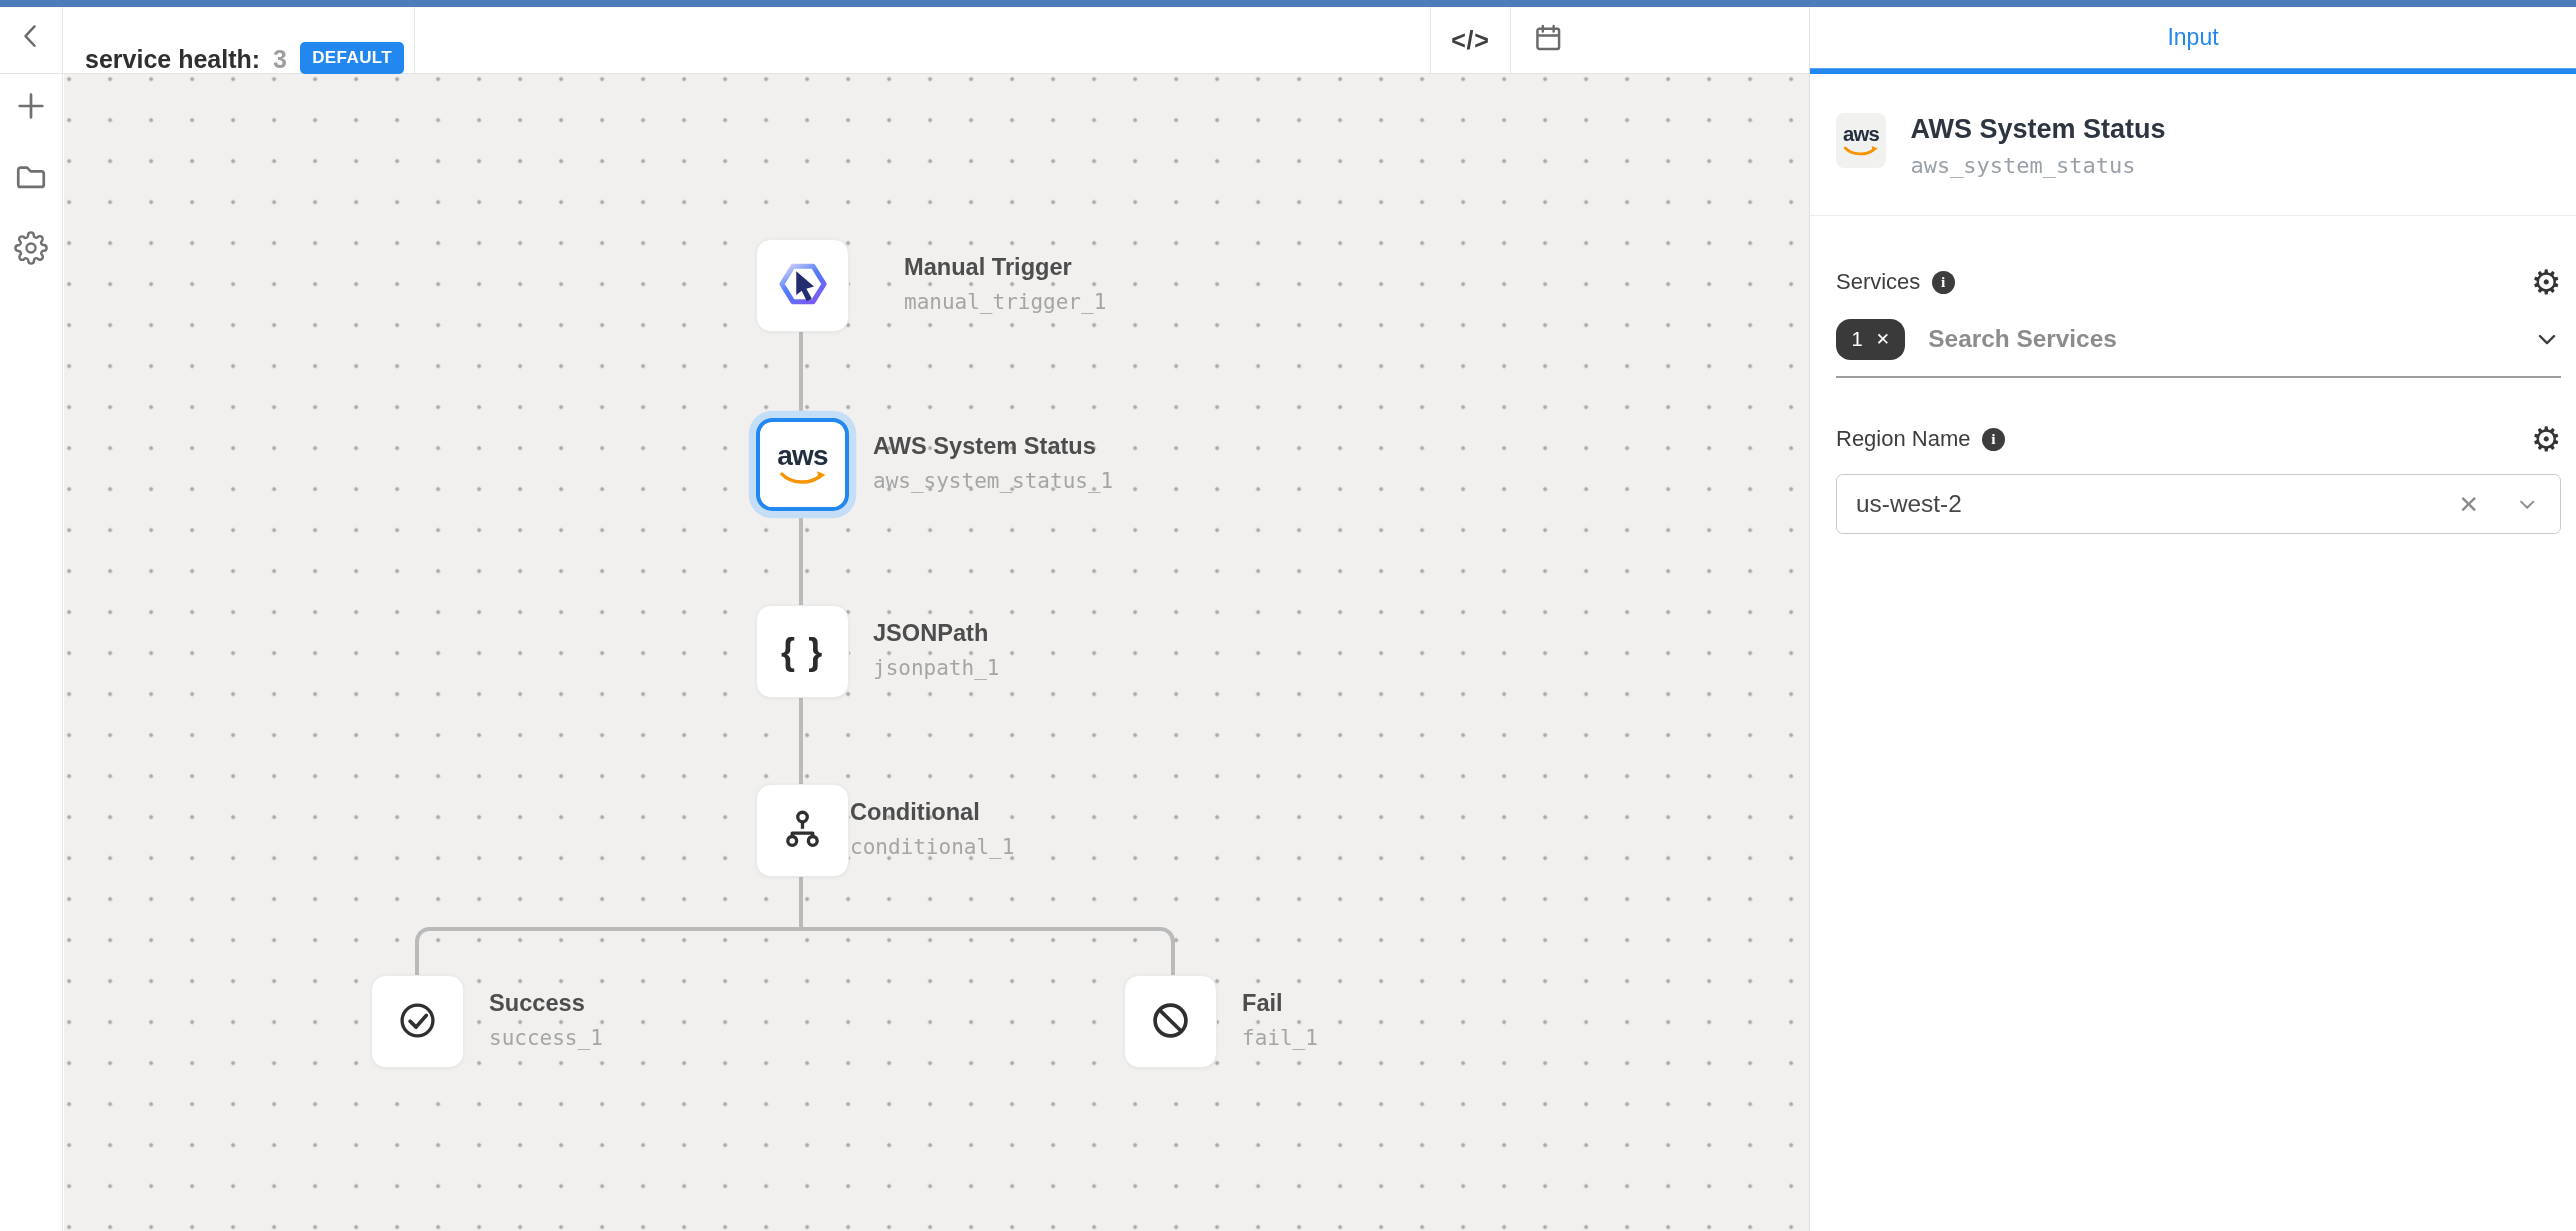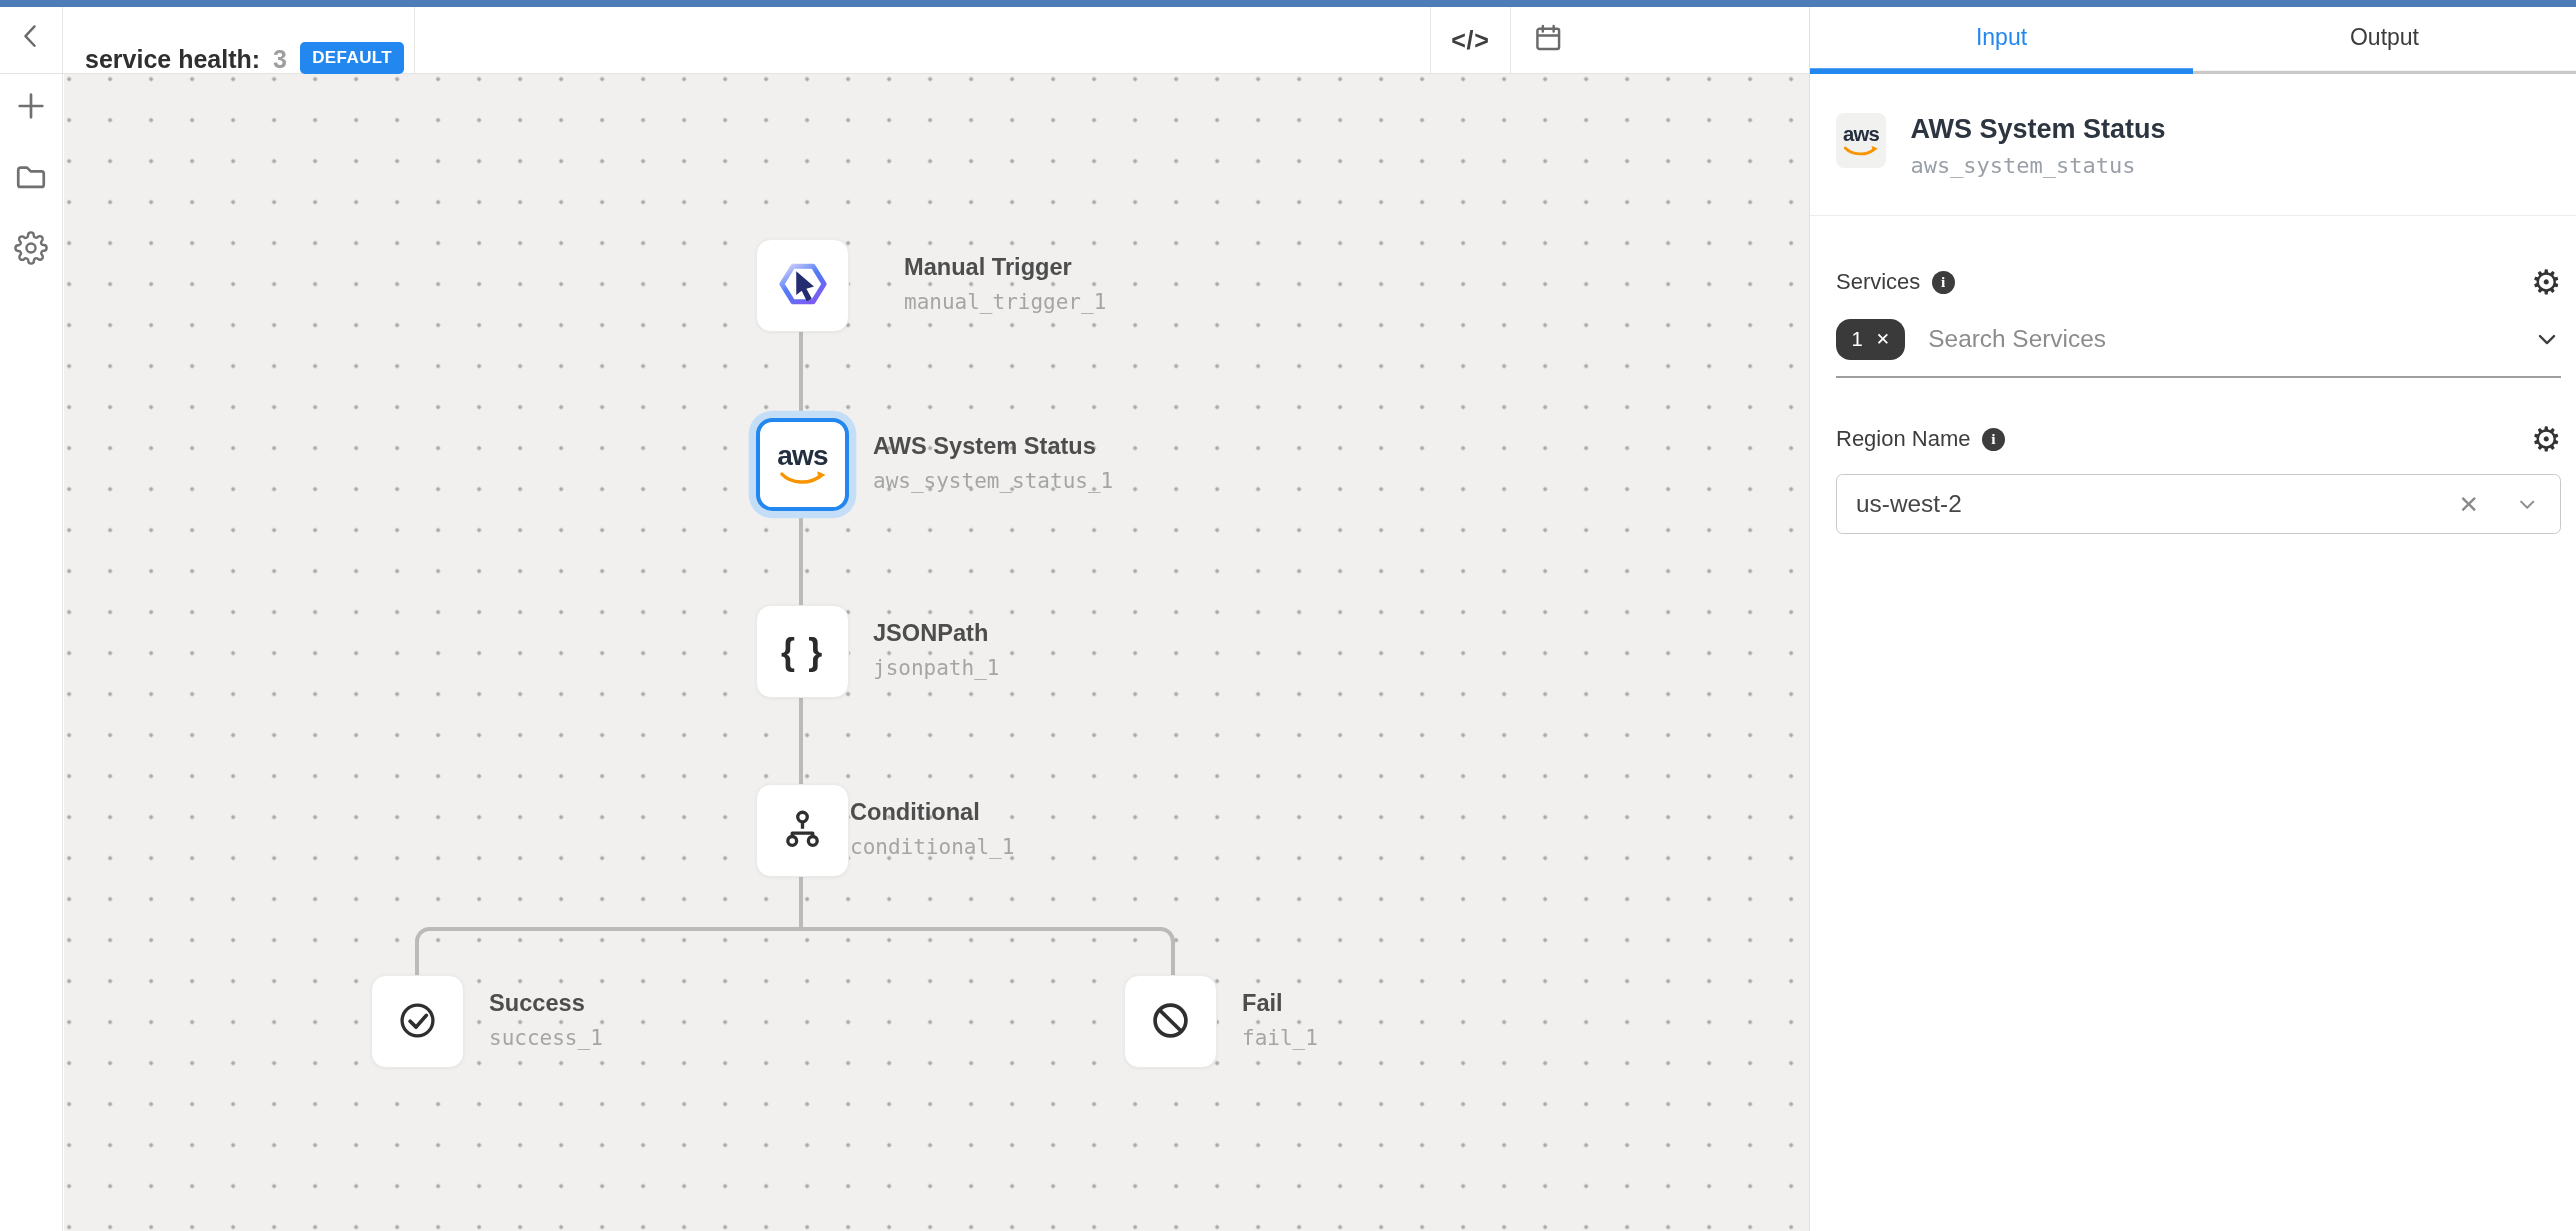--- a/index.html
+++ b/index.html
@@ -59,21 +59,21 @@
   .panel-divider { height:0.8px; background:#ececea; margin:37px -14.6px 0 -26px; }
   .field { margin-top:50px;text-align:right; }
   .field.second { margin-top:44px; }
   .label-row { display:flex; align-items:center; gap:11.4px; }
   .field-label { font-size:22px; color:#3d3d3d; }
   .info-icon { width:23px; height:23px; border-radius:50%; background:#3d3d3d; color:#fff; font-size:15.4px; font-weight:bold; display:flex; align-items:center; justify-content:center; cursor:pointer; font-family:"Liberation Serif", serif; }
   .gear-btn { margin-left:auto; font-size:34px; color:#333; line-height:1; cursor:pointer; }
   .select-row { display:flex; align-items:center; margin-top:19.5px; padding-bottom:16.3px; border-bottom:2.4px solid #9e9e9e; cursor:pointer; }
   .chip { display:flex; align-items:center; gap:13px; background:#3a3a3a; color:#fff; border-radius:14.6px; padding:9px 15.4px; font-size:20.3px; cursor:pointer; }
   .chip-x { font-size:17px; cursor:pointer; }
-  .select-placeholder { font-size:24.4px; color:#8c8c8c; margin-left:23px; }
+  .select-placeholder { font-size:24.4px; color:#8c8c8c; margin-left:23px;font-weight:bold; }
   .select-chevron { margin-left:auto; cursor:pointer; display:flex; }
   .region-box { display:flex; align-items:center; margin-top:18px; height:60px; border:1.6px solid #c9c9c9; border-radius:6.5px; padding:0 21px 0 19px; cursor:text; }
   .region-value { font-size:24.4px; color:#454545; }
   .clear-x { margin-left:auto; font-size:24.4px; color:#8a8a8a; cursor:pointer; }
   .region-chevron { margin-left:36px; cursor:pointer; display:flex; }
 </style>
 </head>
 <body>
 
 <div class="app">
@@ -220,21 +220,20 @@
     <div class="node-label" style="left:1178px; top:914px;">
       <div class="node-title">Fail</div>
       <div class="node-id">fail_1</div>
     </div>
 
   </div>
 
   <div class="panel">
     <div class="tabs">
       <div class="tab active">Input</div>
-      <div class="tab inactive">Output</div>
     </div>
 
     <div class="panel-body">
       <div class="node-head">
         <div class="aws-tile">
           <span class="aws-text">aws</span>
           <svg width="36" height="12.2" viewBox="0 0 70 24">
             <path d="M4 6 C18 21 46 21 60 9" fill="none" stroke="#f79400" stroke-width="5.5" stroke-linecap="round"></path>
             <polygon points="56,2 68,7 58,14" fill="#f79400"></polygon>
           </svg>

